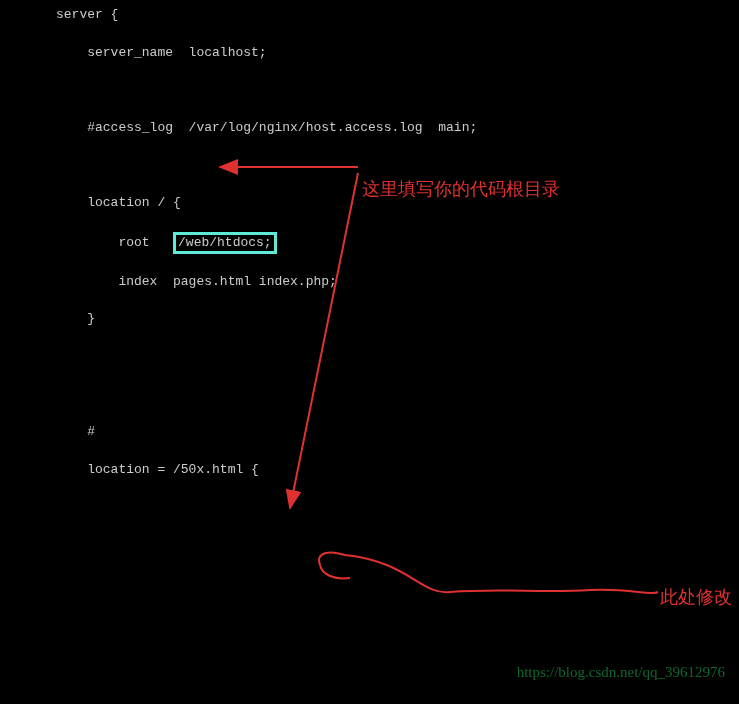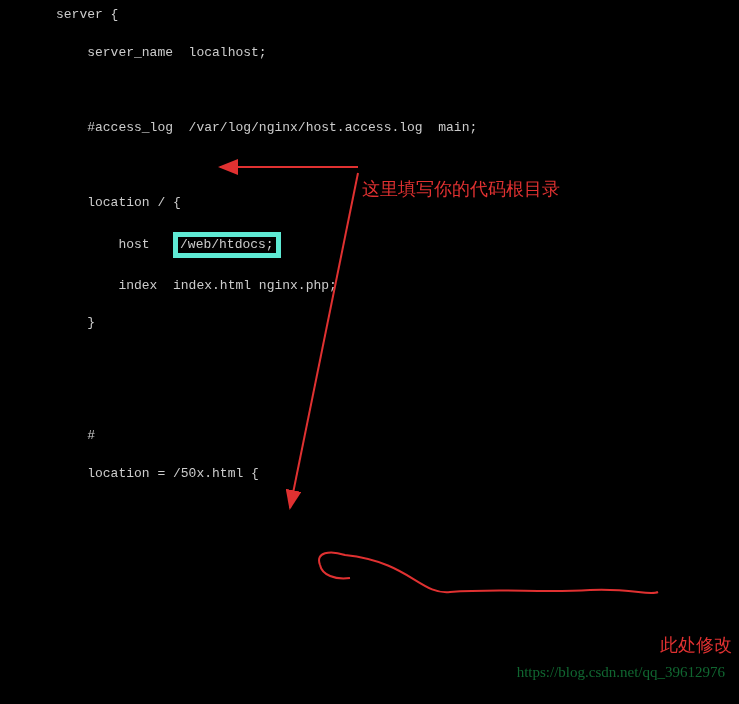--- a/index.html
+++ b/index.html
@@ -14,38 +14,37 @@
     height: 704px;
     position: relative;
     overflow: hidden;
   }
   pre {
     font-family: inherit;
     white-space: pre;
   }
   .line { display: block; min-height: 1.45em; margin-left: 48px; }
   .hl-box {
-    border: 5px solid #5eead4;
+    border: 3px solid #5eead4;
     padding: 0 2px;
     display: inline-block;
     line-height: 1.2;
   }
   .annot {
     position: absolute;
     color: #e03131;
     font-family: "SimSun", "宋体", serif;
     font-size: 18px;
     font-weight: 400;
   }
   .annot2 {
     position: absolute;
     color: #e03131;
     font-family: Liberation Sans, sans-serif;
     font-size: 18px;
-    margin-top: 48px;
   }
   .watermark {
     position: absolute;
     right: 14px;
     bottom: 20px;
     color: #15803d;
     font-family: "SimSun", "宋体", serif;
     font-size: 15px;
     opacity: 0.8;
   }
@@ -57,22 +56,22 @@
 </style>
 </head>
 <body>
 
 <pre><span class="line">server {</span>
 <span class="line">    server_name  localhost;</span>
 <span class="line"></span>
 <span class="line">    #access_log  /var/log/nginx/host.access.log  main;</span>
 <span class="line"></span>
 <span class="line">    location / {</span>
-<span class="line"><span>        host   </span><span class="hl-box">/web/htdocs;</span></span>
-<span class="line">        index  index.html nginx.php;</span>
+<span class="line"><span>        root   </span><span class="hl-box">/web/htdocs;</span></span>
+<span class="line">        index  pages.html index.php;</span>
 <span class="line">    }</span>
 <span class="line"></span>
 <span class="line"></span>
 <span class="line">    #</span>
 <span class="line">    location = /50x.html {</span>
 
 
 
 
 

